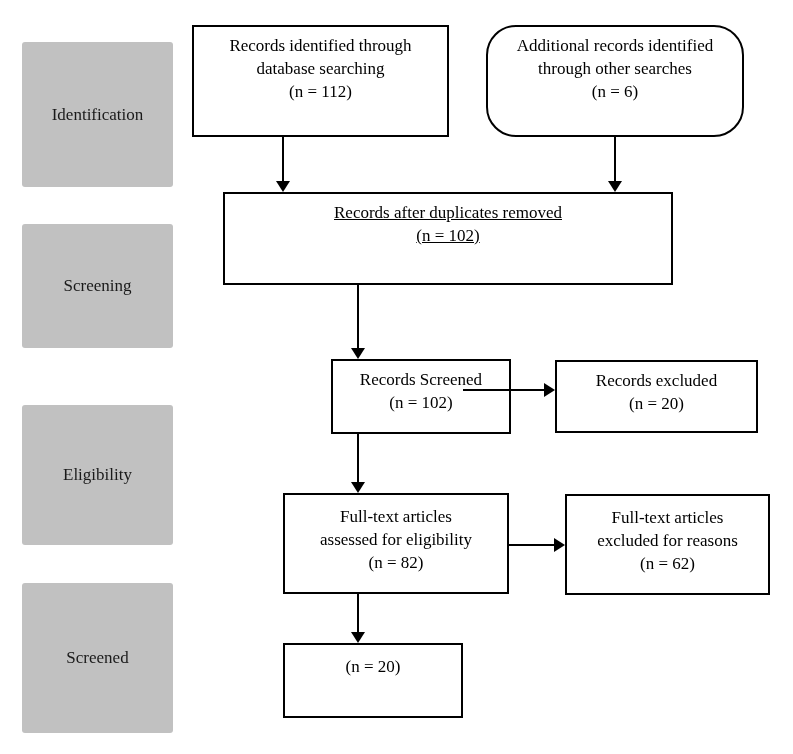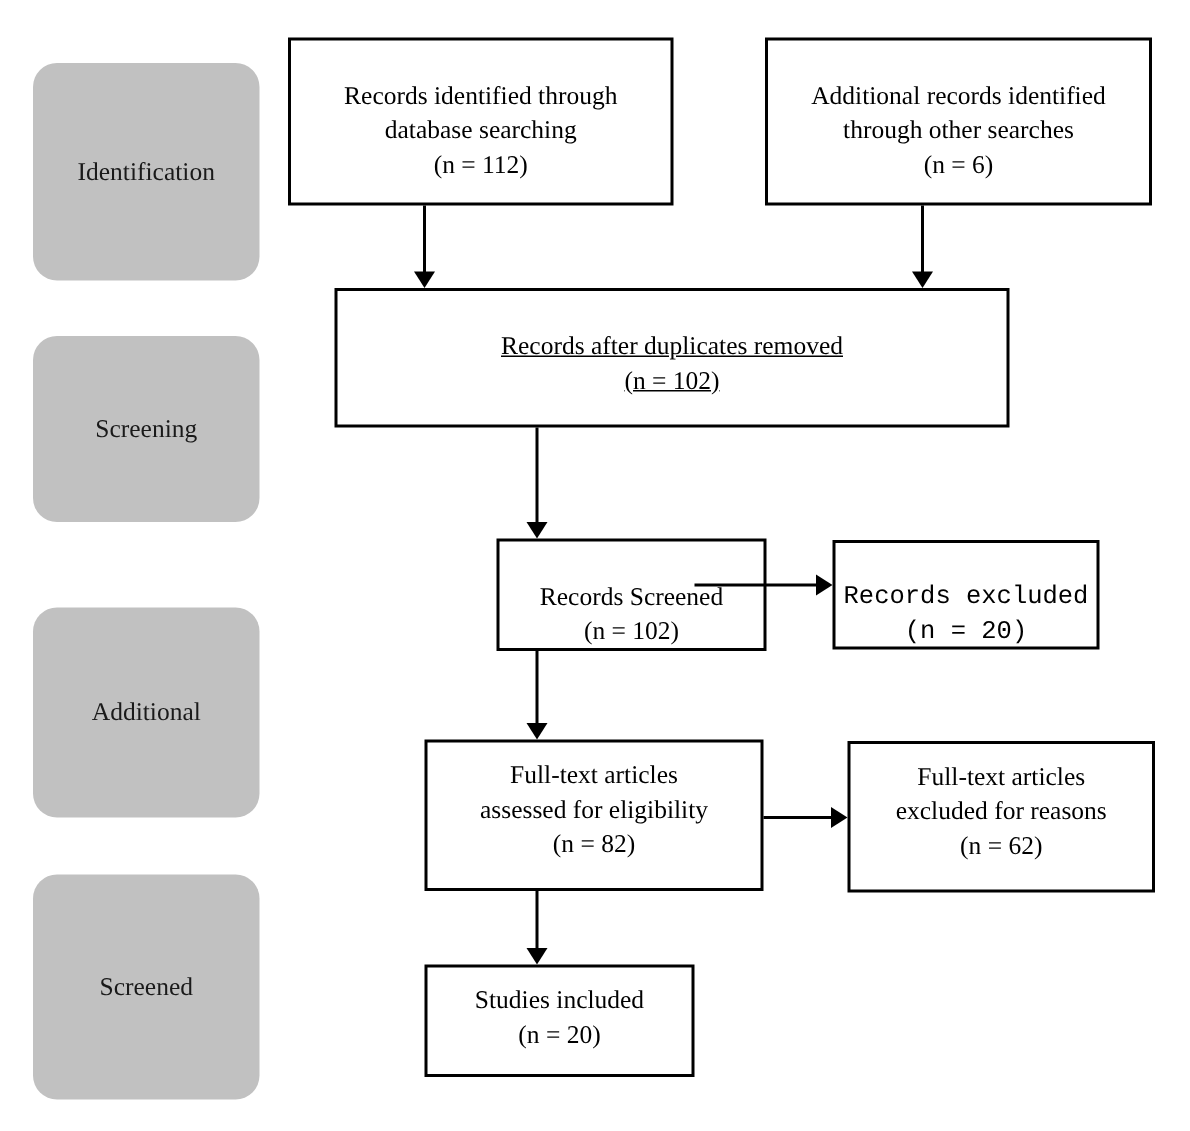--- a/index.html
+++ b/index.html
@@ -10,38 +10,38 @@
   .canvas {
     position: relative;
     width: 793px;
     height: 754px;
     background: #ffffff;
     overflow: hidden;
   }
   .stage {
     position: absolute;
     background: #c1c1c1;
-    border-radius: 16px;
+    border-radius: 3px;
     display: flex;
     align-items: center;
     justify-content: center;
     font-size: 17px;
     color: #1a1a1a;
   }
   .node {
     position: absolute;
     background: #ffffff;
     border: 2px solid #000000;
     box-sizing: border-box;
     text-align: center;
     font-size: 17px;
     line-height: 23px;
     color: #000000;
   }
-  .node .pad { padding-top: 25px; }
+  .node .pad { padding-top: 7px; }
   .vline {
     position: absolute;
     width: 2px;
     background: #000000;
   }
   .hline {
     position: absolute;
     height: 2px;
     background: #000000;
   }
@@ -65,35 +65,35 @@
 
 <div class="canvas">
 
   <div class="stage" style="left:22px; top:42px; width:151px; height:145px;">
     <span>Identification</span>
   </div>
   <div class="stage" style="left:22px; top:224px; width:151px; height:124px;">
     <span>Screening</span>
   </div>
   <div class="stage" style="left:22px; top:405px; width:151px; height:140px;">
-    <span>Additional</span>
+    <span>Eligibility</span>
   </div>
   <div class="stage" style="left:22px; top:583px; width:151px; height:150px;">
     <span>Screened</span>
   </div>
 
   <div class="node" style="left:192px; top:25px; width:257px; height:112px;">
     <div class="pad">
       <div>Records identified through</div>
       <div>database searching</div>
       <div>(n = 112)</div>
     </div>
   </div>
 
-  <div class="node" style="left:510px; top:25px; width:258px; height:112px;">
+  <div class="node" style="left:486px; top:25px; width:258px; height:112px;border-radius:30px;">
     <div class="pad">
       <div>Additional records identified</div>
       <div>through other searches</div>
       <div>(n = 6)</div>
     </div>
   </div>
 
   <div class="node" style="left:223px; top:192px; width:450px; height:93px;text-decoration:underline;">
     <div class="pad">
       <div>Records after duplicates removed</div>
@@ -101,21 +101,21 @@
     </div>
   </div>
 
   <div class="node" style="left:283px; top:359px; width:180px; height:75px;margin-left:48px;">
     <div class="pad">
       <div>Records Screened</div>
       <div>(n = 102)</div>
     </div>
   </div>
 
-  <div class="node" style="left:555px; top:360px; width:178px; height:73px;font-family:Liberation Mono, monospace;">
+  <div class="node" style="left:555px; top:360px; width:203px; height:73px;">
     <div class="pad">
       <div>Records excluded</div>
       <div>(n = 20)</div>
     </div>
   </div>
 
   <div class="node" style="left:283px; top:493px; width:226px; height:101px;">
     <div class="pad" style="padding-top:10px;">
       <div>Full-text articles</div>
       <div>assessed for eligibility</div>
@@ -126,21 +126,20 @@
   <div class="node" style="left:565px; top:494px; width:205px; height:101px;">
     <div class="pad" style="padding-top:10px;">
       <div>Full-text articles</div>
       <div>excluded for reasons</div>
       <div>(n = 62)</div>
     </div>
   </div>
 
   <div class="node" style="left:283px; top:643px; width:180px; height:75px;">
     <div class="pad" style="padding-top:10px;">
-      <div>Studies included</div>
       <div>(n = 20)</div>
     </div>
   </div>
 
   <div class="vline" style="left:282px; top:137px; height:45px;"></div>
   <div class="arrow-down" style="left:276px; top:181px;"></div>
 
   <div class="vline" style="left:614px; top:137px; height:45px;"></div>
   <div class="arrow-down" style="left:608px; top:181px;"></div>
 

